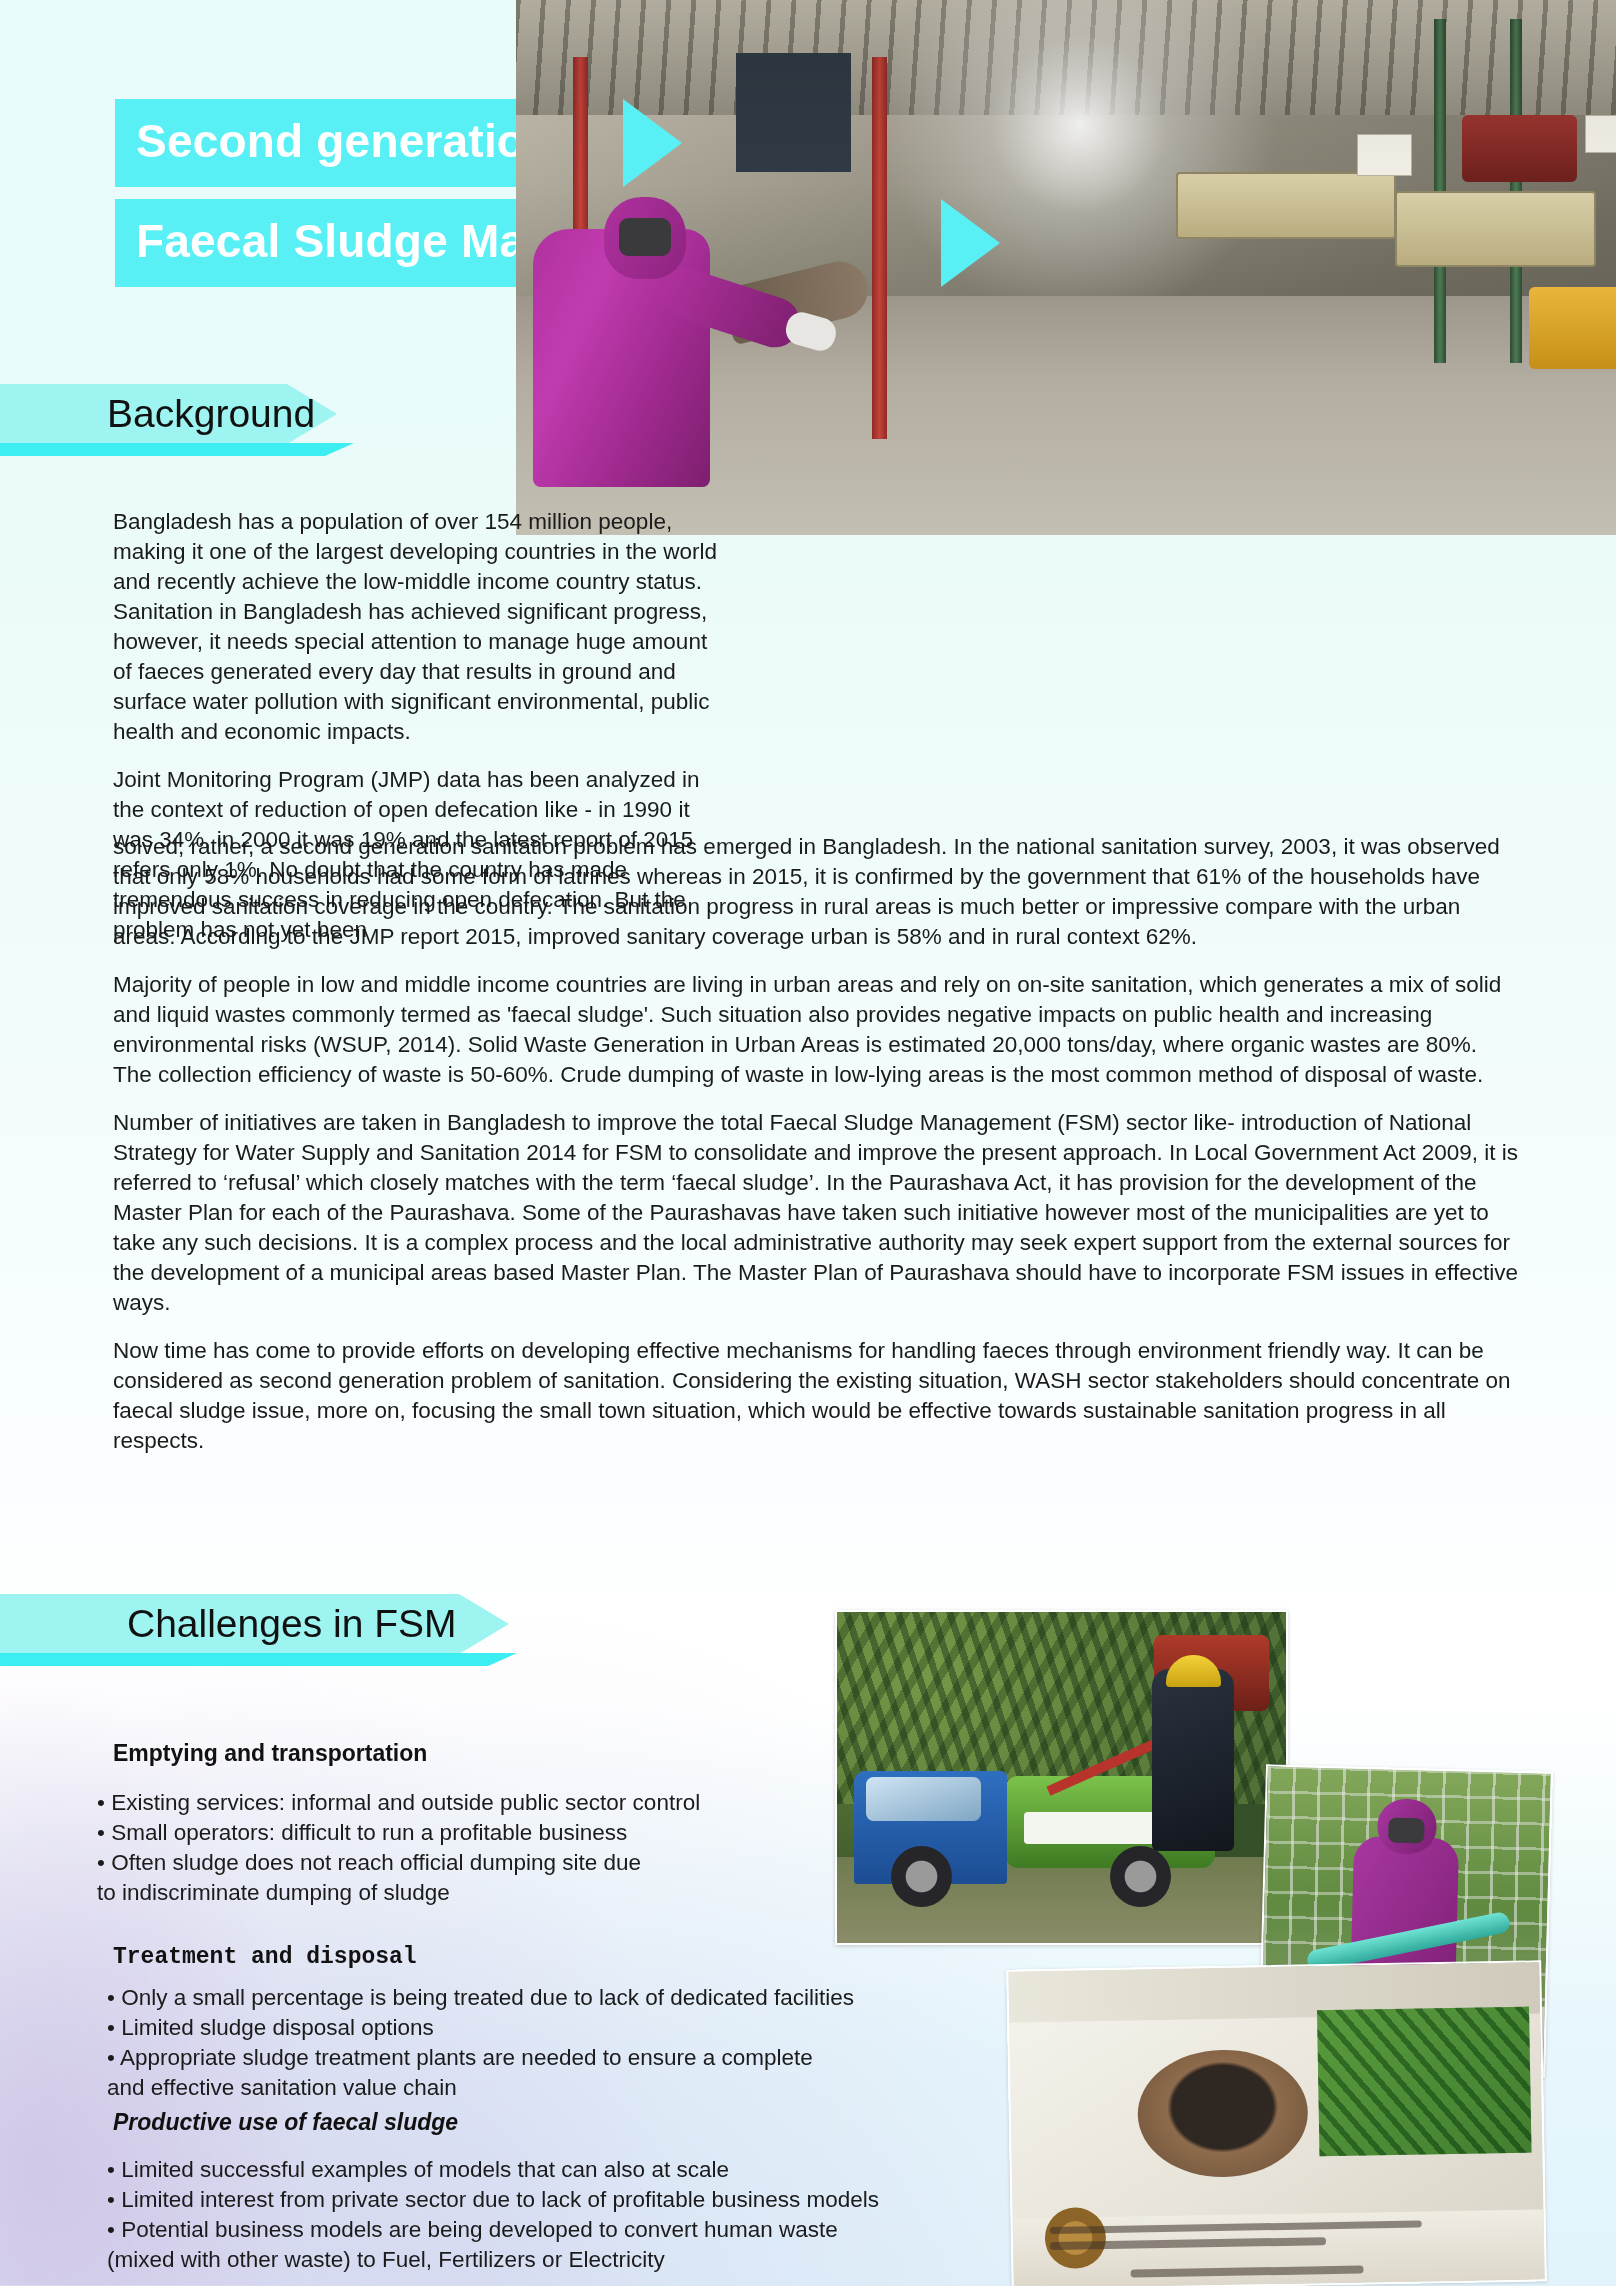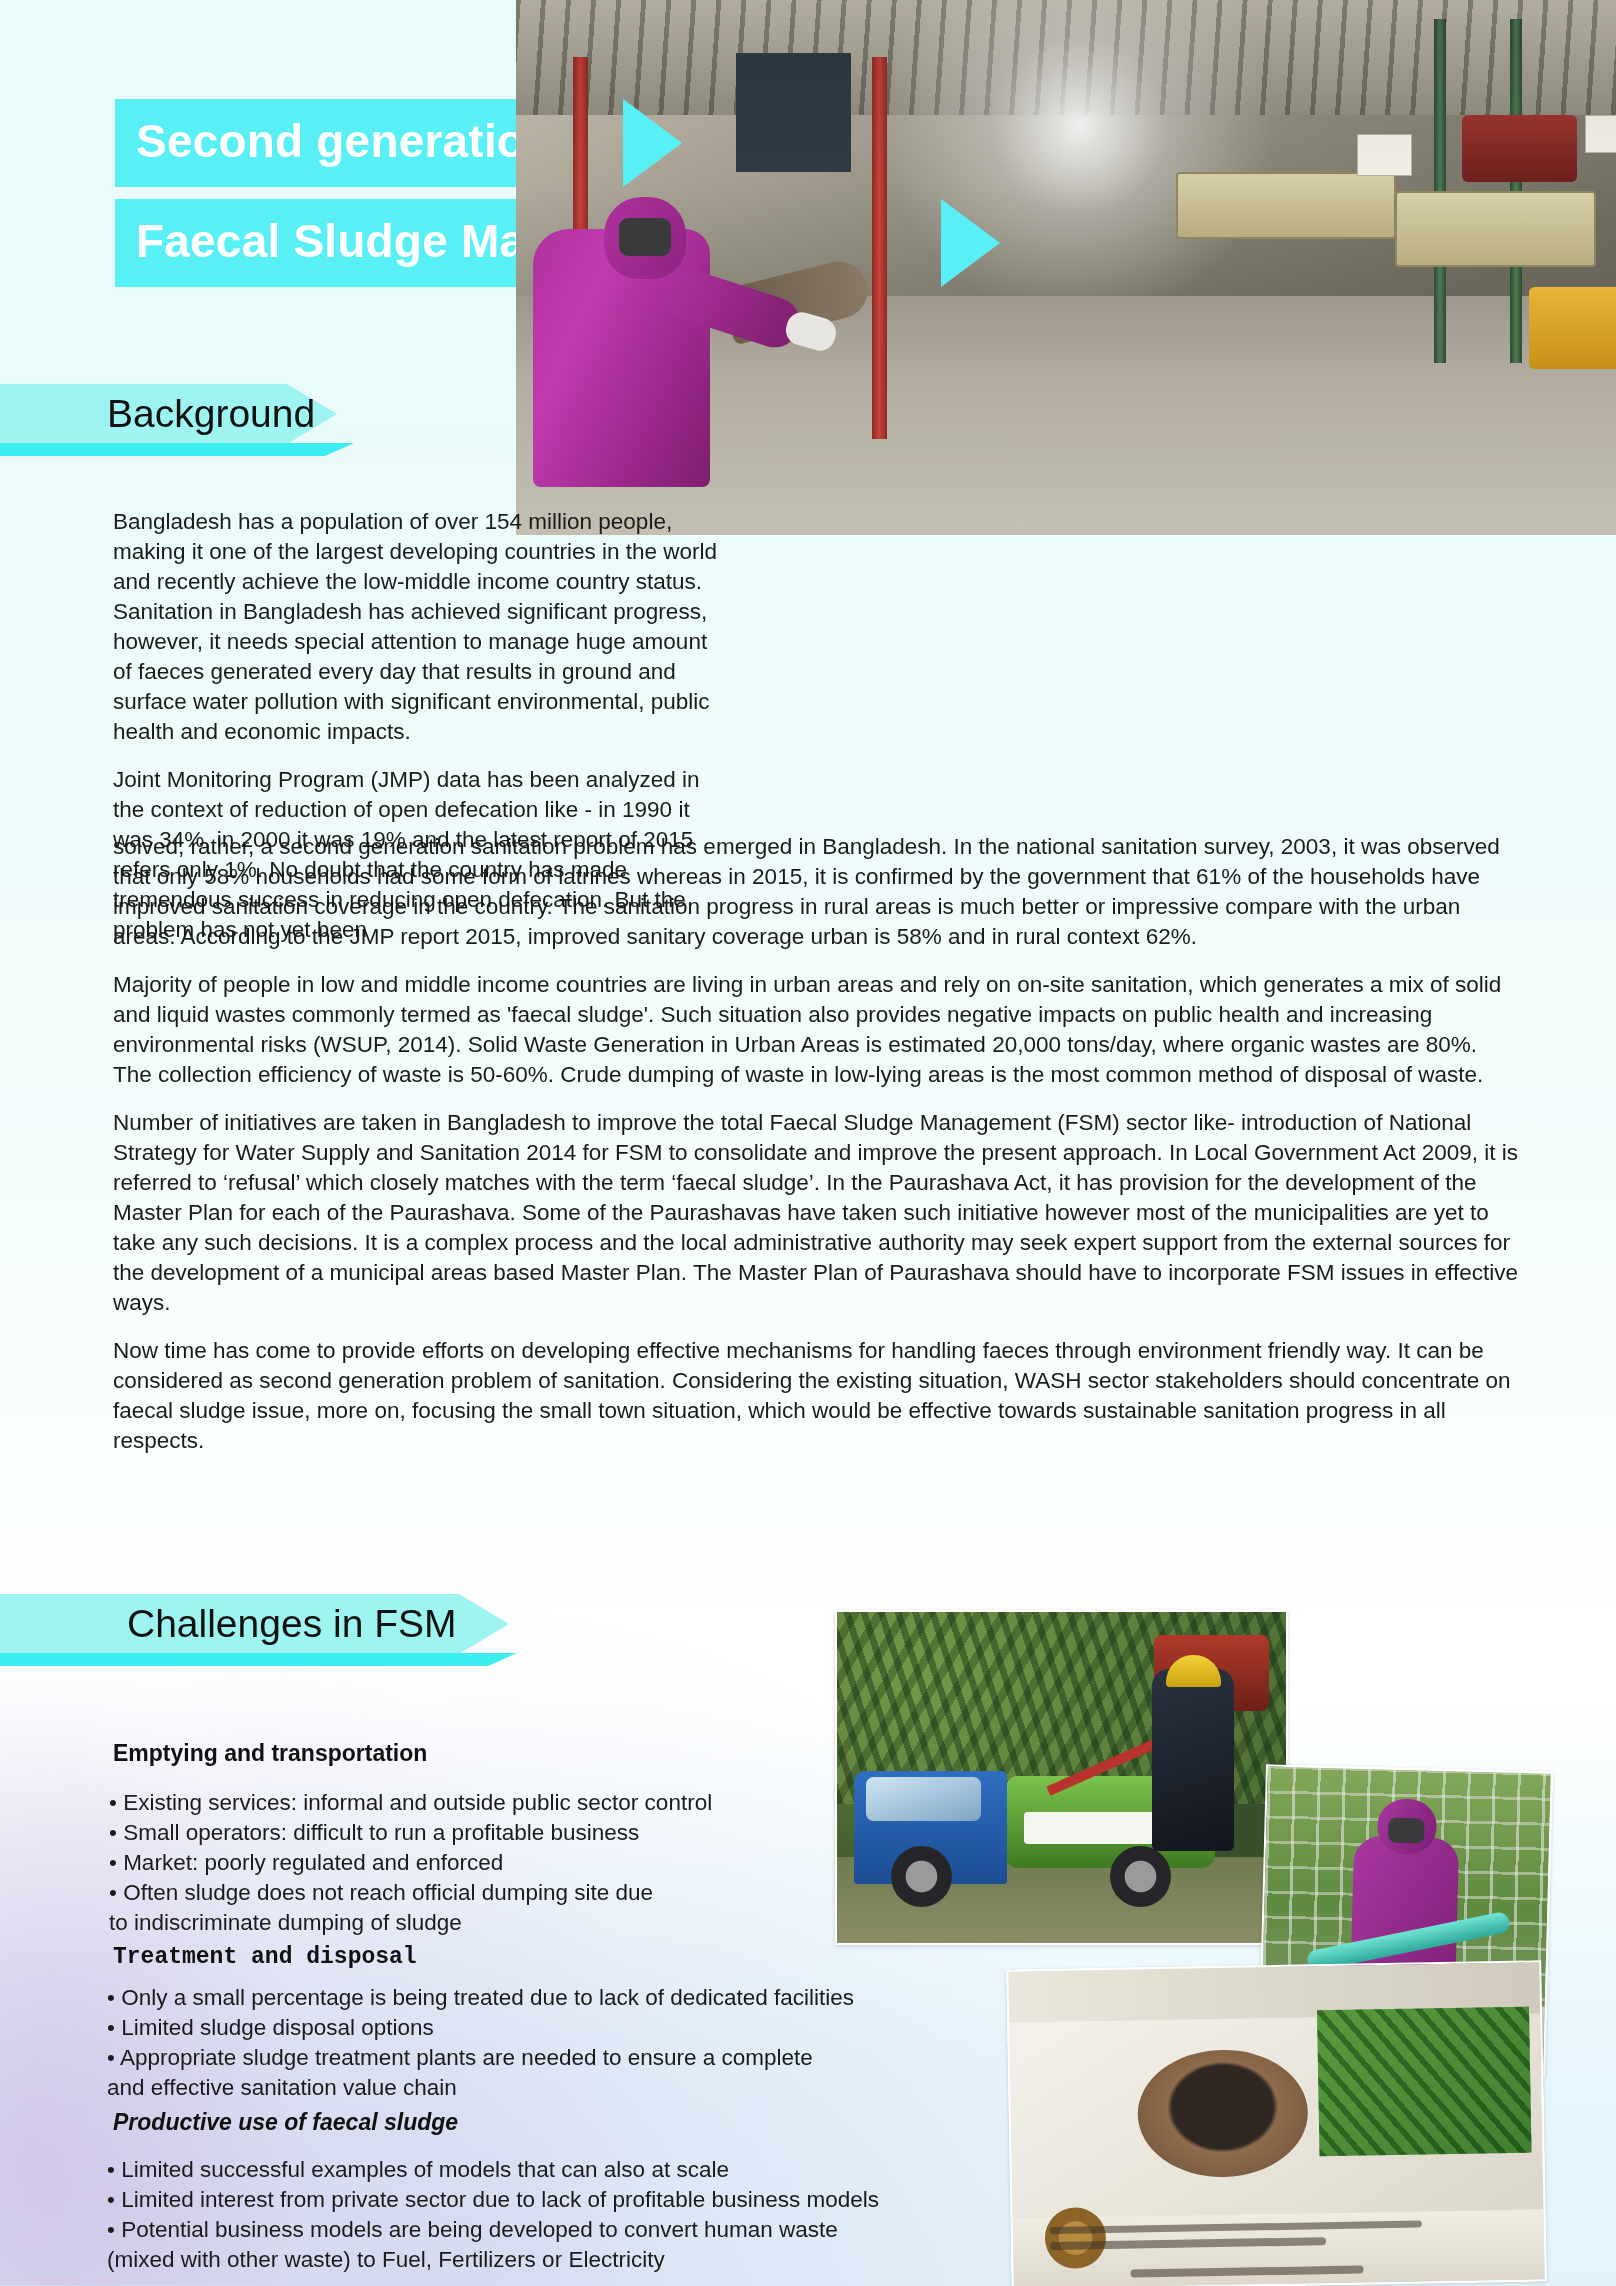--- a/index.html
+++ b/index.html
@@ -448,24 +448,23 @@
 
 <div class="sec-head" style="left:0; top:1594px; width:574px;padding-left:20px;">
   <div class="band" style="width:459px;"></div>
   <div class="band-tip" style="left:459px;"></div>
   <div class="underbar" style="width:488px;"></div>
   <div class="under-tip" style="left:488px;"></div>
   <div class="label" style="margin-left:107px;">Challenges in FSM</div>
 </div>
 
 <div class="sub-head" style="left:113px; top:1740px;">Emptying and transportation</div>
-<ul class="bullets" style="left:109px; top:1788px; width:736px;">
+<ul class="bullets" style="left:97px; top:1788px; width:736px;">
   <li>• Existing services: informal and outside public sector control</li>
   <li>• Small operators: difficult to run a profitable business</li>
-  <li>• Market: poorly regulated and enforced</li>
   <li>• Often sludge does not reach official dumping site due
    to indiscriminate dumping of sludge</li>
 </ul>
 
 <div class="sub-head" style="left:113px; top:1944px;font-family:Liberation Mono, monospace;">Treatment and disposal</div>
 <ul class="bullets" style="left:107px; top:1983px; width:899px;">
   <li>• Only a small percentage is being treated due to lack of dedicated facilities</li>
   <li>• Limited sludge disposal options</li>
   <li>• Appropriate sludge treatment plants are needed to ensure a complete
    and effective sanitation value chain</li>

